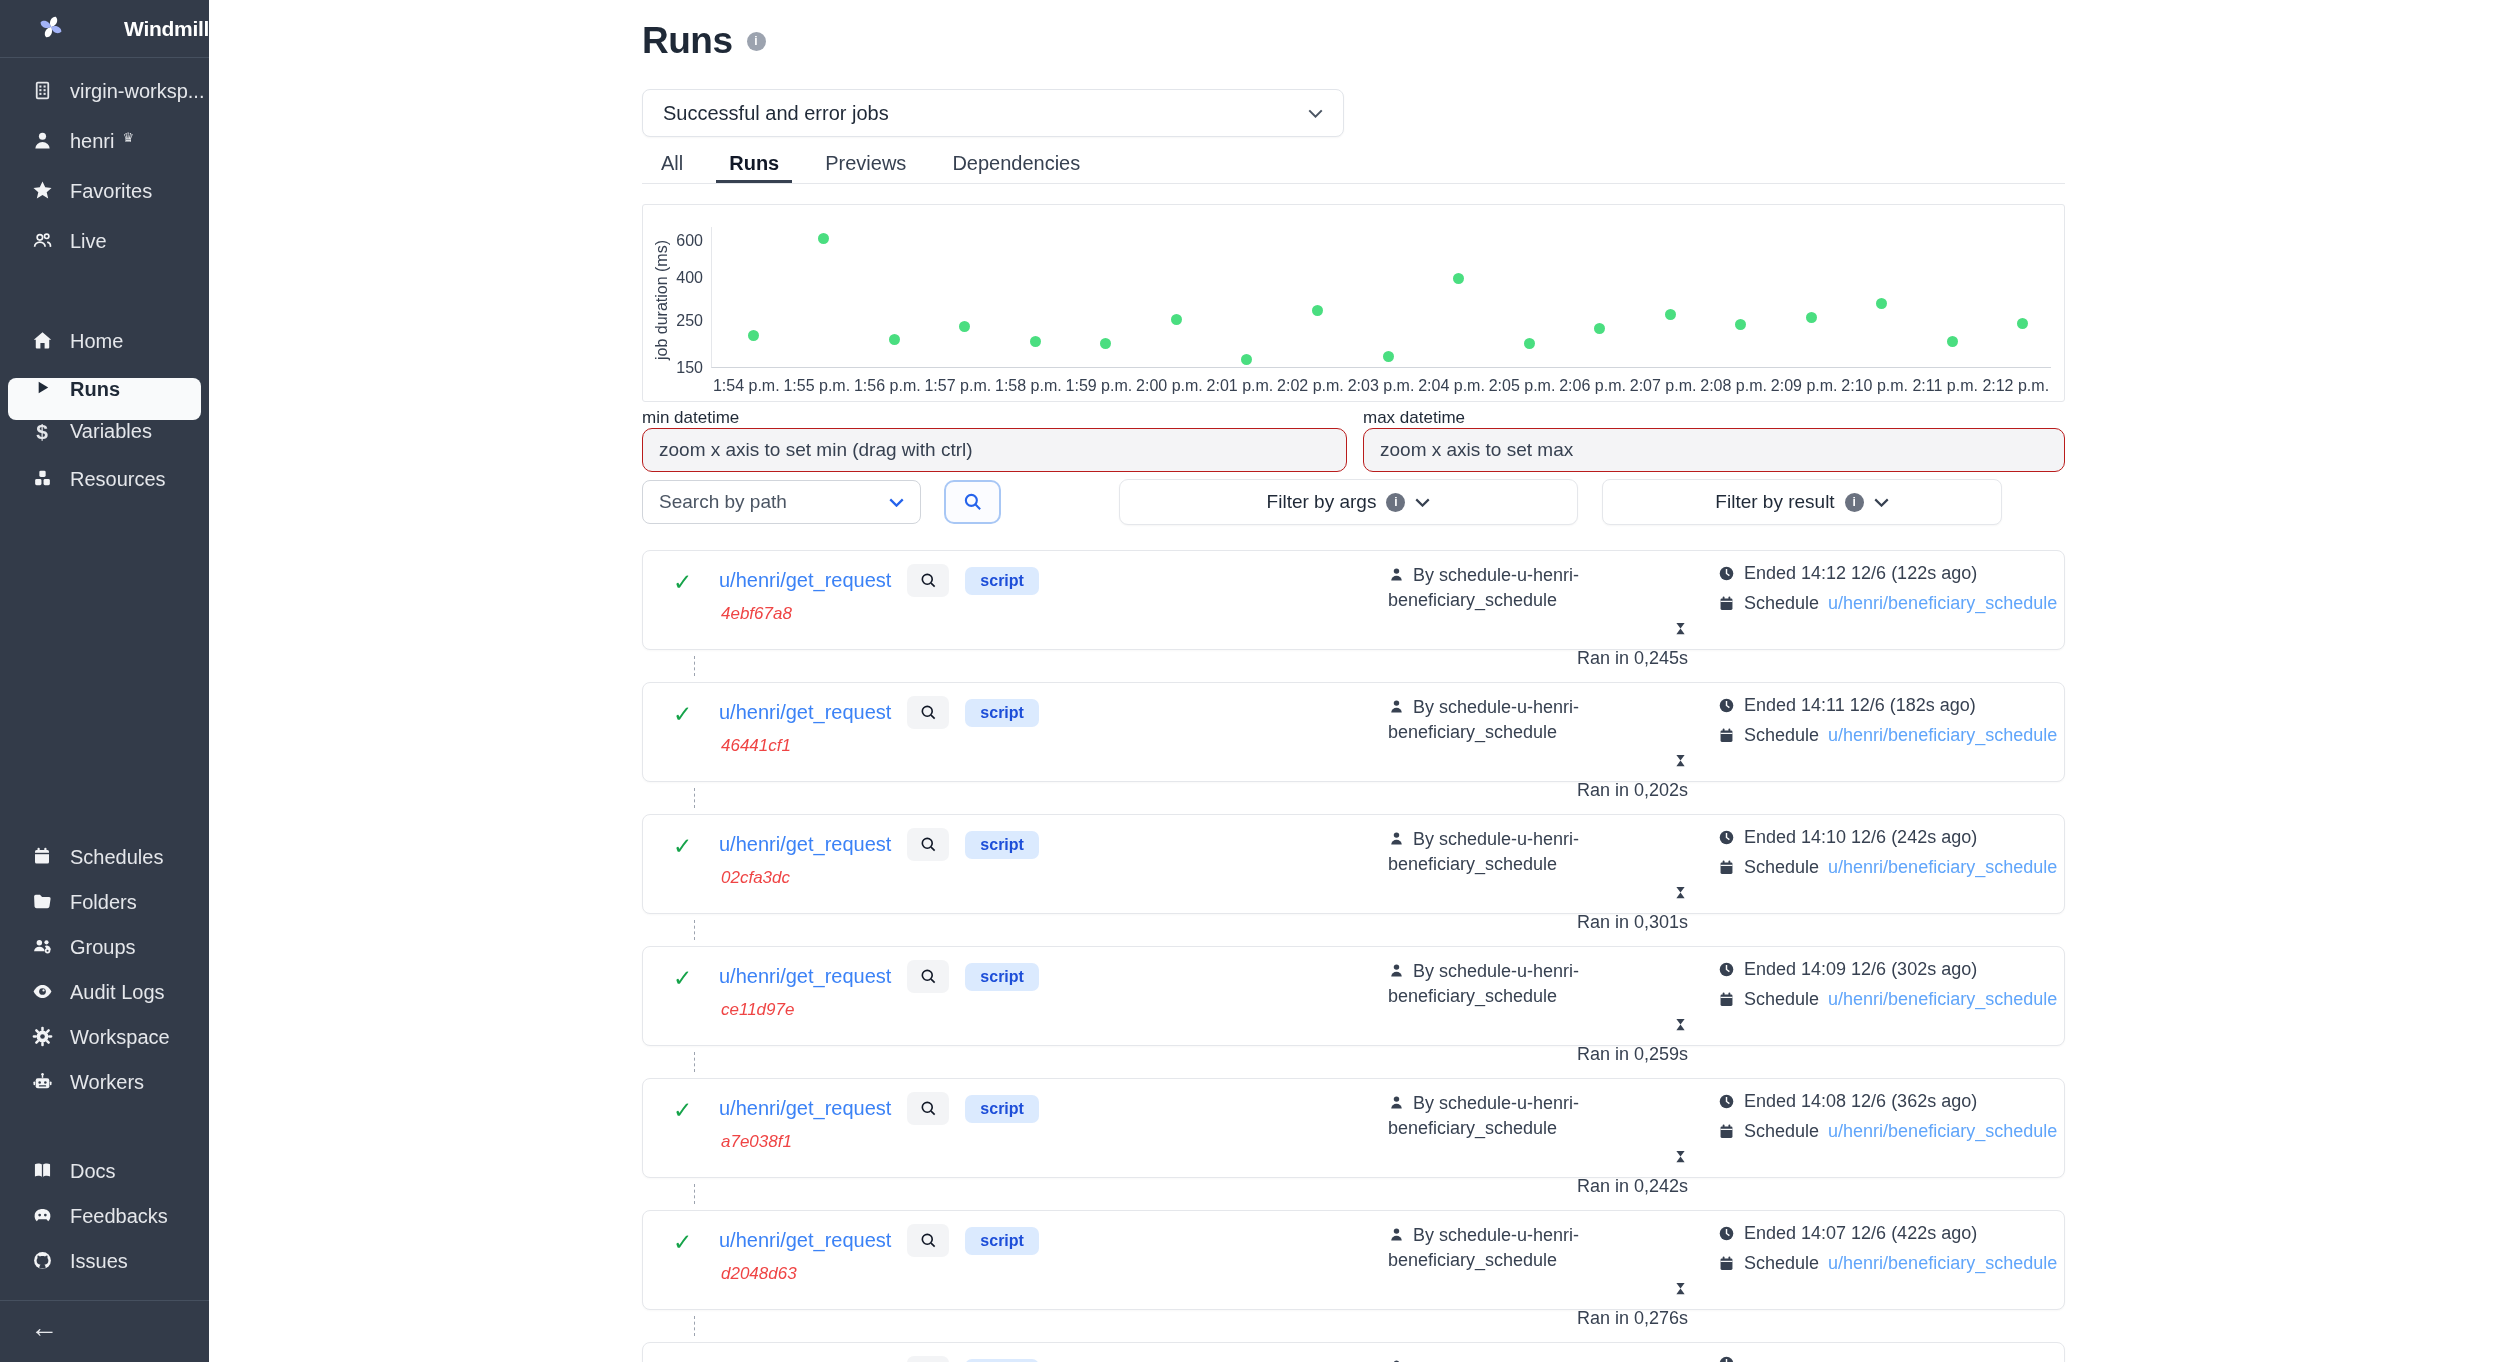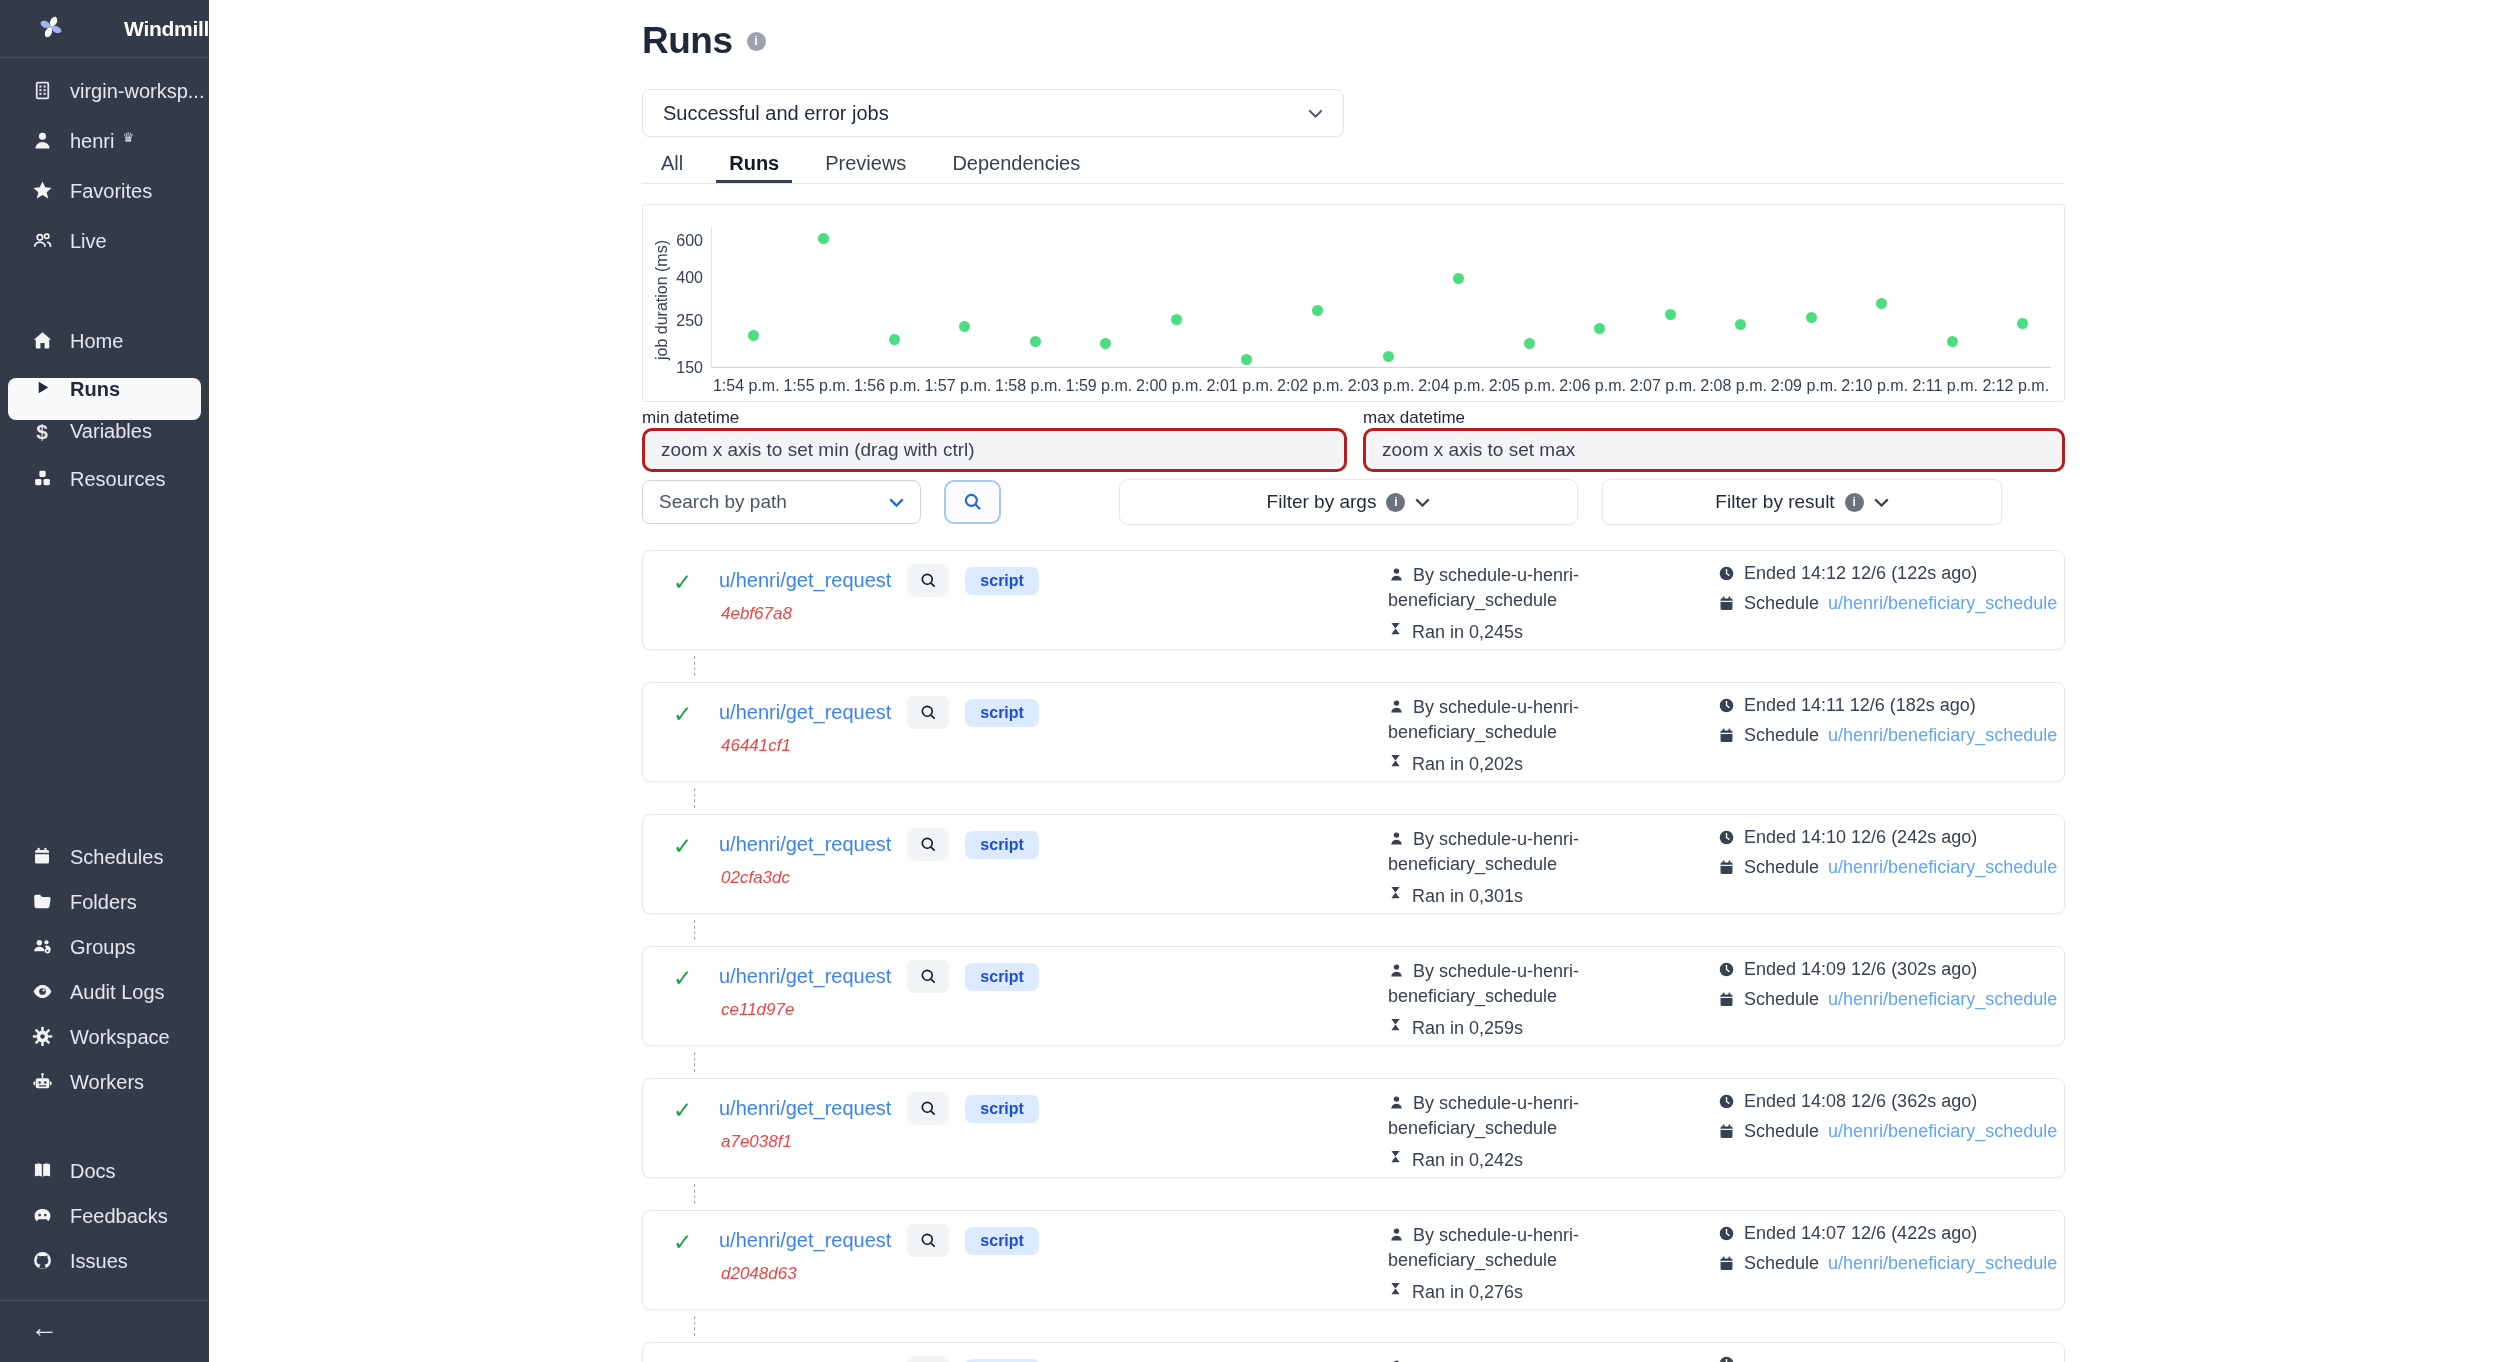--- a/index.html
+++ b/index.html
@@ -39,21 +39,21 @@
   
   .chart-box { position:absolute; top:204px; left:0; width:1423px; height:198px; border:1px solid #e5e7eb; border-radius:3px; background:#fff; }
   .ylabel { position:absolute; left:-56px; top:86px; width:150px; text-align:center; transform:rotate(-90deg); font-size:16px; color:#374151; }
   .plot { position:absolute; left:68px; top:22px; width:1340px; height:141px; border-left:1px solid #e5e7eb; border-bottom:1px solid #d1d5db; }
   .dot { position:absolute; width:11px; height:11px; border-radius:50%; }
   .ytick { position:absolute; width:52px; text-align:right; font-size:16px; color:#374151; left:8px; }
   .xtick { position:absolute; font-size:16px; color:#374151; top:172px; width:80px; text-align:center; }
 
   
   .dt-label { position:absolute; font-size:17px; font-weight:500; color:#1f2937; top:408px; }
-  .dt-input { position:absolute; top:428px; height:44px; background:#f4f4f6; border:3px solid #b91c1c; border-radius:10px; font-size:19px; color:#1f2937; padding:0 16px; font-family:inherit; }
+  .dt-input { position:absolute; top:428px; height:44px; background:#f4f4f6; border:1px solid #b91c1c; border-radius:10px; font-size:19px; color:#1f2937; padding:0 16px; font-family:inherit; }
   .dt-input::placeholder { color:#374151; opacity:1; }
 
   
   .search-select { position:absolute; top:480px; left:0; width:279px; height:44px; background:#fff; border:1px solid #d1d5db; border-radius:8px; display:flex; align-items:center; justify-content:space-between; padding:0 16px; font-size:19px; color:#4b5563; cursor:pointer; }
   .search-btn { position:absolute; top:480px; left:302px; width:57px; height:44px; background:#fbfcff; border:2px solid #a8c7f5; border-radius:10px; display:flex; align-items:center; justify-content:center; cursor:pointer; }
   .filter-btn { position:absolute; top:479px; height:46px; background:#fff; border:1px solid #e5e7eb; border-radius:8px; display:flex; align-items:center; justify-content:center; gap:10px; font-size:19px; font-weight:500; color:#1f2937; box-shadow:0 1px 2px rgba(0,0,0,.04); cursor:pointer; }
   .filter-args { left:477px; width:459px;border-radius:9px; }
   .filter-result { left:960px; width:400px; }
 
   
@@ -62,21 +62,21 @@
   .connector { height:20px; width:0; border-left:1px dashed #9ca3af; margin:6px 0 6px 52px; }
   .run-check { position:absolute; left:30px; top:18px; color:#16a34a; font-size:23px; font-weight:700; }
   .run-head { position:absolute; left:76px; top:13px; display:flex; align-items:center; gap:16px; }
   .path-link { color:#3b82f6; font-size:20px; cursor:pointer; text-decoration:none; }
   .mag-btn { width:42px; height:33px; background:#f3f4f6; border-radius:7px; display:flex; align-items:center; justify-content:center; cursor:pointer; }
   .badge { background:#dbeafe; color:#1d4ed8; font-weight:700; font-size:16px; padding:5px 15px; border-radius:7px; }
   .job-id { position:absolute; left:78px; top:53px; font-style:italic; color:#ef4444; font-size:17px; }
   .by-col { position:absolute; left:745px; top:12px; width:300px; font-size:18px; color:#374151; line-height:1.38; }
   .by-text { display:block; width:230px; }
   .by-text svg { vertical-align:-2px; margin-right:8px; }
-  .ran-row { margin-top:7px; display:flex; align-items:flex-start; gap:9px; }
+  .ran-row { margin-top:7px; display:flex; align-items:flex-end; gap:9px;flex-direction:column; }
   .right-col { position:absolute; left:1075px; top:12px; font-size:18px; color:#374151; }
   .meta-row { display:flex; align-items:center; gap:9px; }
   .meta-row + .meta-row { margin-top:9px; }
   .sched-link { color:#60a5fa; cursor:pointer; }
 </style>
 </head>
 <body>
 
 <div class="screen">
 

